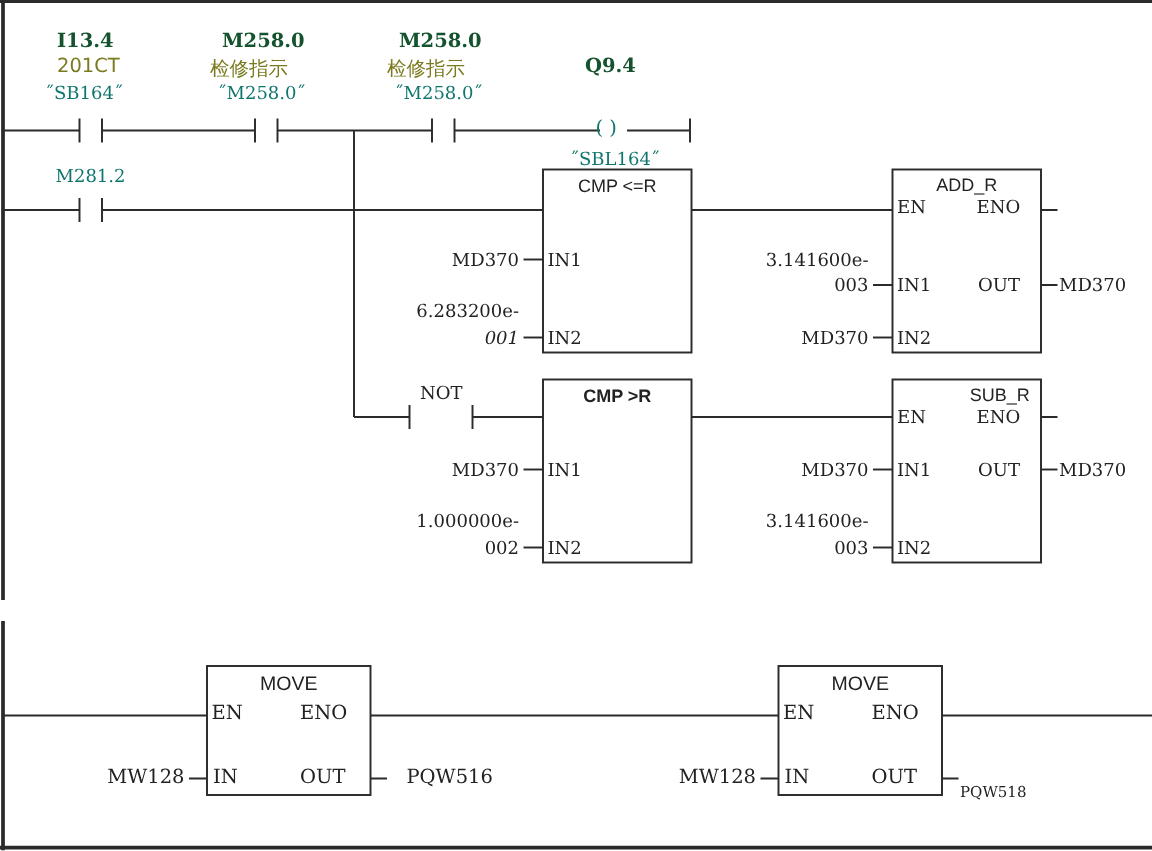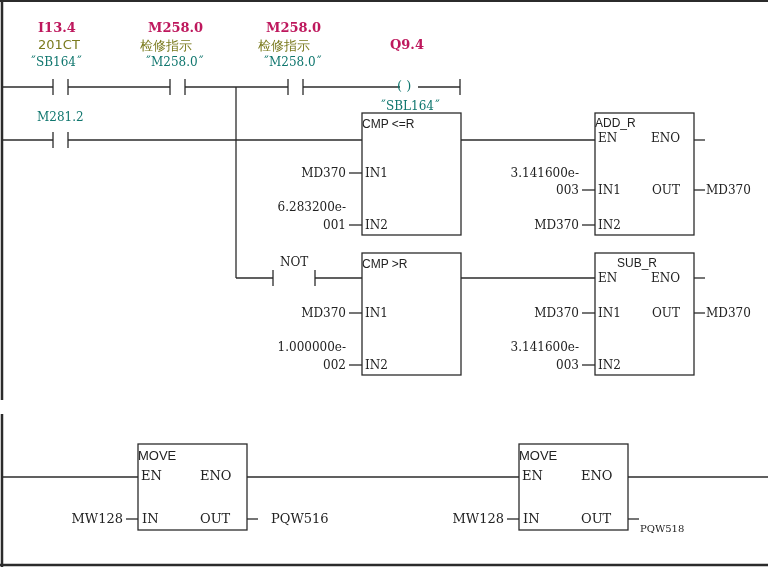--- a/index.html
+++ b/index.html
@@ -1,25 +1,25 @@
 <!DOCTYPE html>
 <html><head>
 <meta charset="utf-8">
 <style>
   html, body { margin: 0; padding: 0; background: #ffffff; }
   body { width: 768px; height: 567px; position: relative; overflow: hidden; font-family: "DejaVu Sans Mono", "Liberation Mono", monospace; color: #1a1a1a; }
   .abs { position: absolute; }
-  .hl { color: #be185d; font-family: "DejaVu Serif", "Liberation Serif", serif; font-weight: bold; font-size: 13px; }
+  .hl { color: #14532d; font-family: "DejaVu Serif", "Liberation Serif", serif; font-weight: bold; font-size: 13px; }
   .cmt { color: #7a7a1e; font-family: "DejaVu Sans", "Liberation Sans", sans-serif; font-size: 13px; }
   .sym { font-family: "DejaVu Serif", "Liberation Serif", serif; font-size: 12px; color: #0f766e; }
   .lbl { font-family: "DejaVu Serif", "Liberation Serif", serif; font-size: 12px; color: #222; white-space: nowrap; }
   .boxtitle { font-family: "Liberation Sans", "DejaVu Sans", sans-serif; font-size: 12px; color: #222; }
   .pin { font-family: "DejaVu Serif", "Liberation Serif", serif; font-size: 12px; color: #222; }
   .r { text-align: right; }
-  .c { text-align: left; }
+  .c { text-align: center; }
   svg.wires { position: absolute; left: 0; top: 0; }
 </style>
 </head>
 <body>
 
 <svg class="wires" width="768" height="567">
   <g stroke="#2b2b2b" stroke-width="1.3" fill="none">
 
     <line x1="0" y1="1" x2="768" y2="1" stroke-width="2"></line>
 
@@ -109,23 +109,23 @@
 <div class="abs sym" style="left:37px;top:110px;">M281.2</div>
 <div class="abs" style="left:48px;top:129px;width:26px;height:22px;"></div>
 
 <div class="abs pin" style="left:280px;top:255px;">NOT</div>
 
 <div class="abs boxtitle c" style="left:362px;top:117px;width:99px;">CMP &lt;=R</div>
 <div class="abs pin" style="left:365px;top:166px;">IN1</div>
 <div class="abs pin" style="left:365px;top:218px;">IN2</div>
 <div class="abs lbl r" style="left:270px;top:166px;width:76px;">MD370</div>
 <div class="abs lbl r" style="left:240px;top:200px;width:106px;">6.283200e-</div>
-<div class="abs lbl r" style="left:270px;top:218px;width:76px;">001</div>
+<div class="abs lbl r" style="left:270px;top:218px;width:76px;font-style:italic;">001</div>
 
-<div class="abs boxtitle c" style="left:362px;top:257px;width:99px;">CMP &gt;R</div>
+<div class="abs boxtitle c" style="left:362px;top:257px;width:99px;font-weight:bold;">CMP &gt;R</div>
 <div class="abs pin" style="left:365px;top:306px;">IN1</div>
 <div class="abs pin" style="left:365px;top:358px;">IN2</div>
 <div class="abs lbl r" style="left:270px;top:306px;width:76px;">MD370</div>
 <div class="abs lbl r" style="left:240px;top:340px;width:106px;">1.000000e-</div>
 <div class="abs lbl r" style="left:270px;top:358px;width:76px;">002</div>
 
 <div class="abs boxtitle c" style="left:595px;top:116px;width:99px;">ADD_R</div>
 <div class="abs pin" style="left:598px;top:131px;">EN</div>
 <div class="abs pin" style="left:651px;top:131px;">ENO</div>
 <div class="abs pin" style="left:598px;top:183px;">IN1</div>

